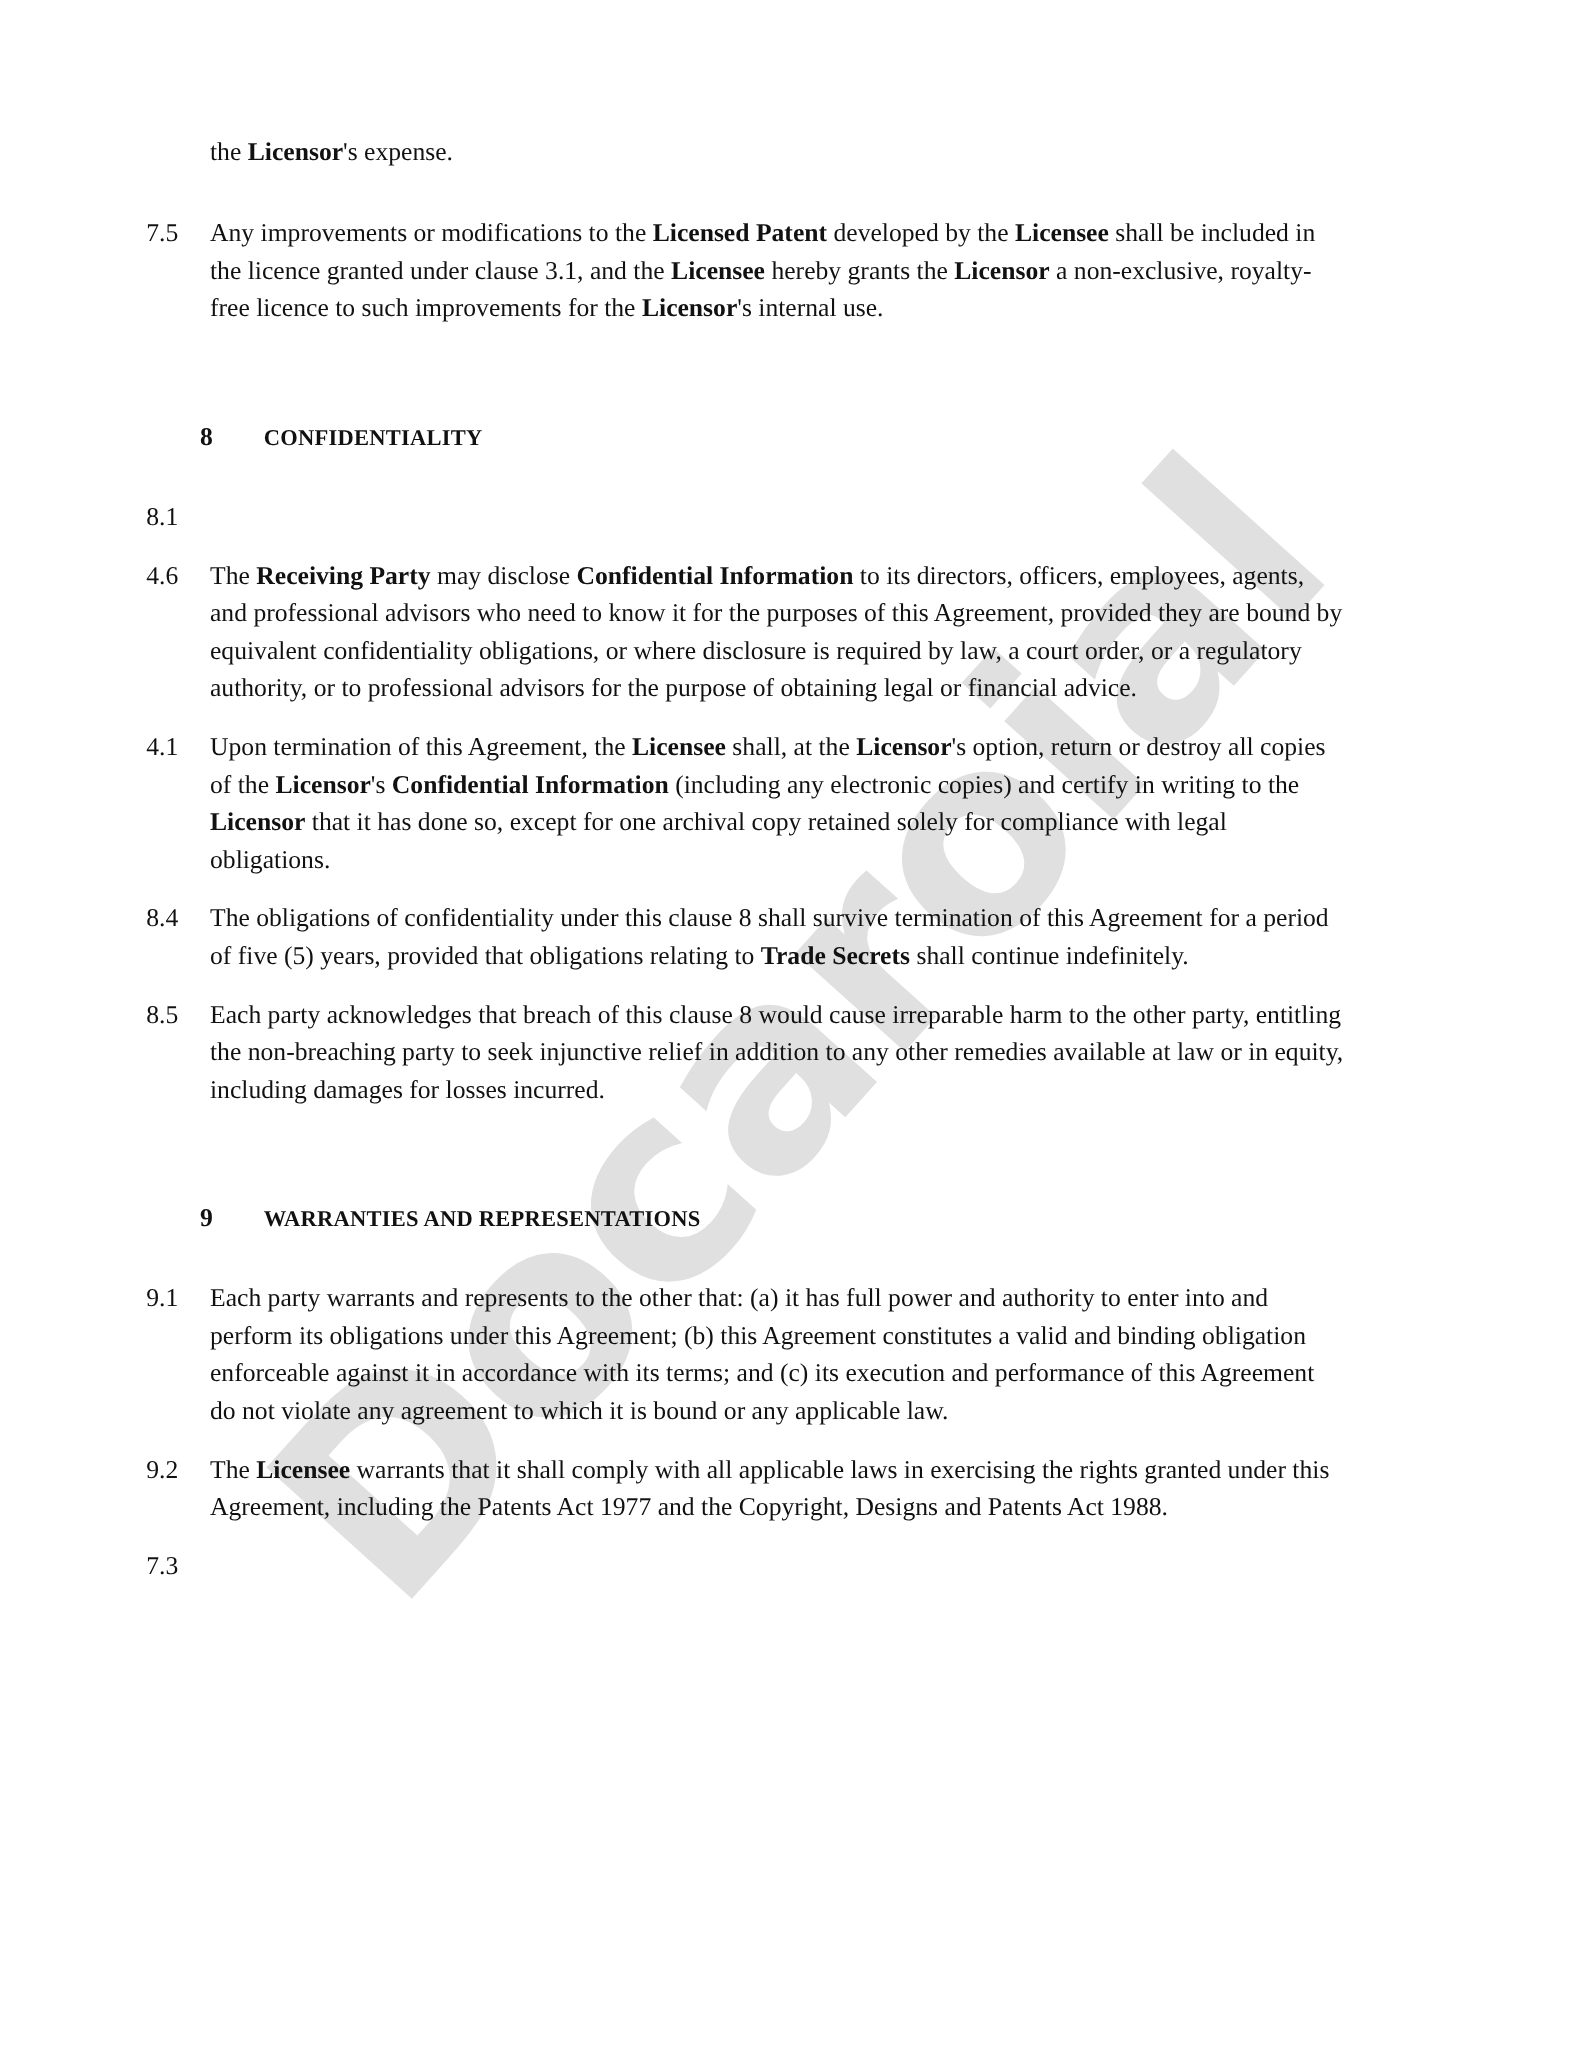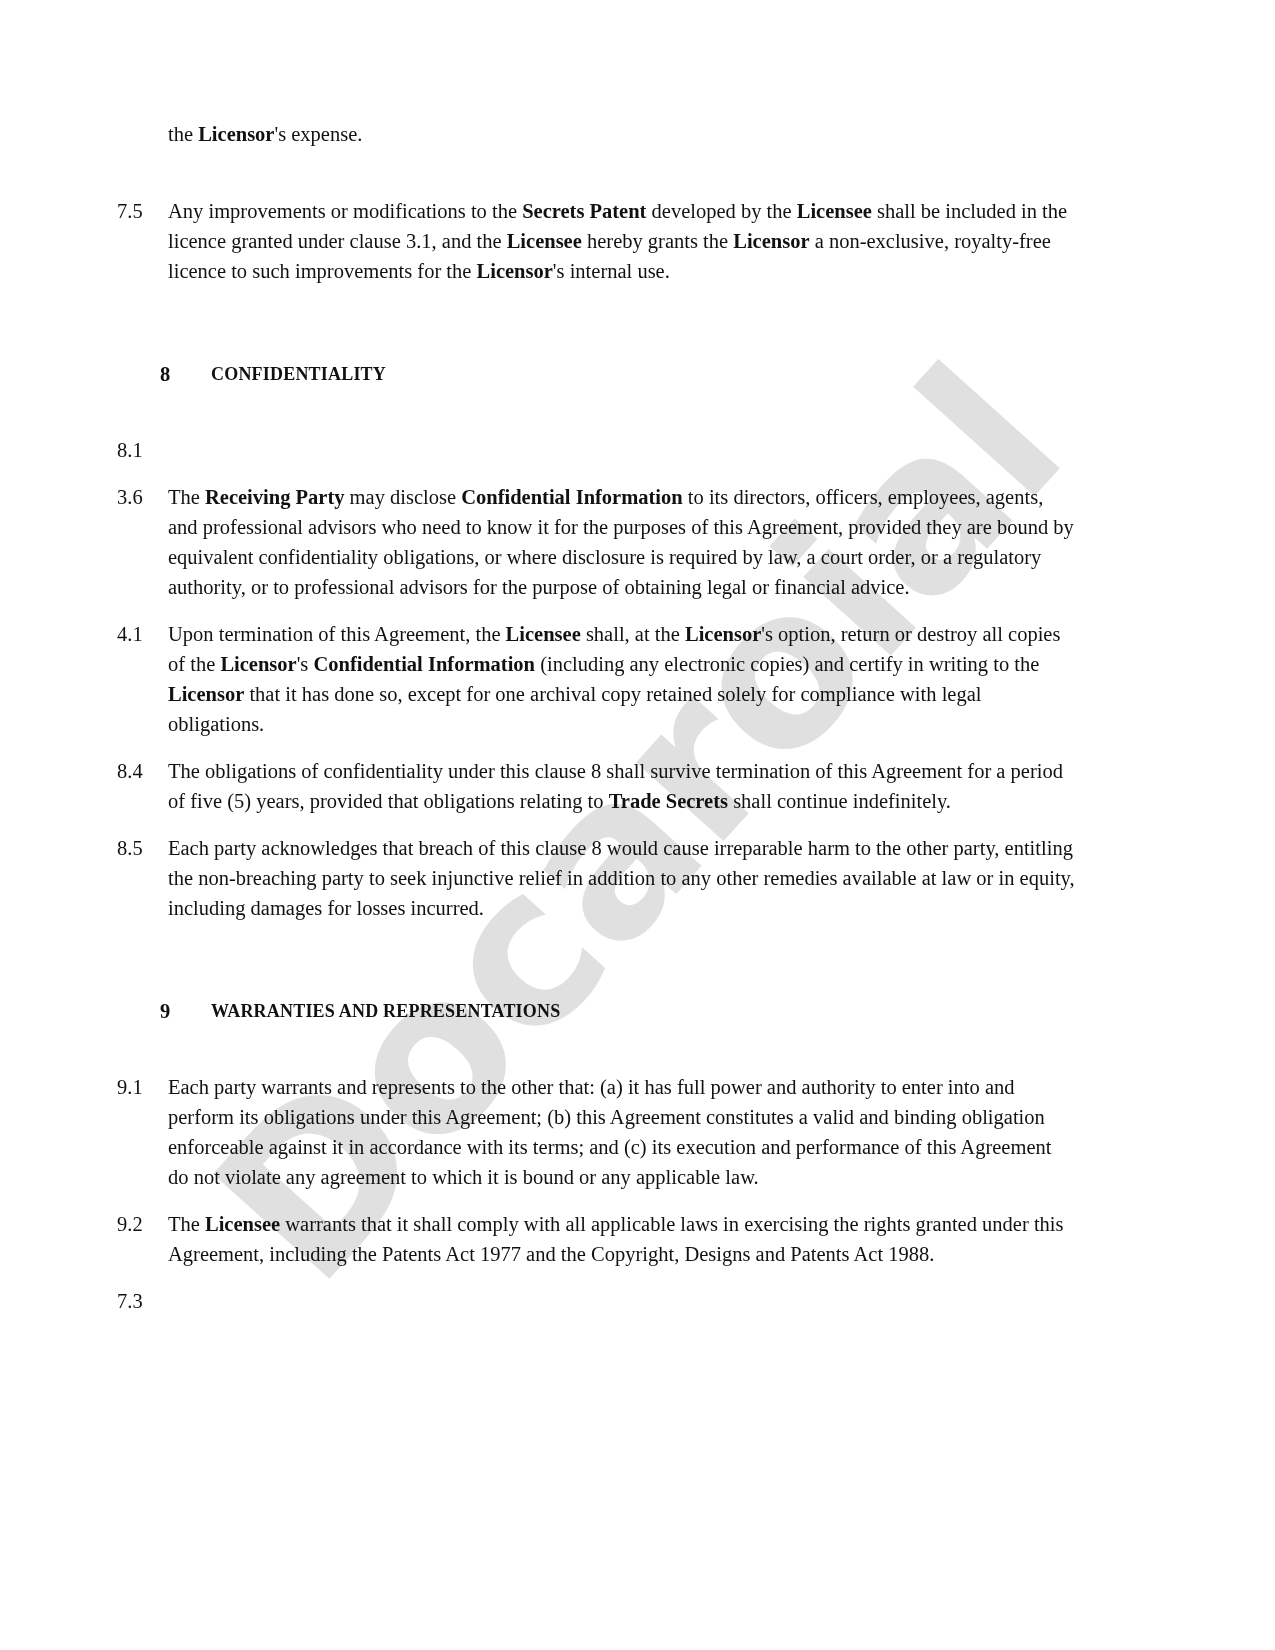--- a/index.html
+++ b/index.html
@@ -47,21 +47,21 @@
   
   .content {
     position: relative;
     z-index: 2;
     padding: 0;
   }
 
   .clause-row {
     display: flex;
     align-items: flex-start;
-    margin: 16px 0 17px 0;
+    margin: 4px 0 17px 0;
   }
   .clause-num {
     width: 51px;
     flex: 0 0 51px;
     padding-left: 117px;
     box-sizing: content-box;
     font-size: 20.5px;
     line-height: 30px;
     color: #111111;
   }
@@ -124,38 +124,38 @@
       <div class="clause-num"></div>
       <div class="clause-body">
         <span>the </span><b>Licensor</b><span>'s expense.</span>
       </div>
     </div>
 
     <div class="spacer-sm"></div>
 
     <div class="clause-row">
       <div class="clause-num">7.5</div>
-      <div class="clause-body">Any improvements or modifications to the <b>Secrets Patent</b> developed by the <b>Licensee</b> shall be included in the licence granted under clause 3.1, and the <b>Licensee</b> hereby grants the <b>Licensor</b> a non-exclusive, royalty-free licence to such improvements for the <b>Licensor</b>'s internal use.</div>
+      <div class="clause-body">Any improvements or modifications to the <b>Licensed Patent</b> developed by the <b>Licensee</b> shall be included in the licence granted under clause 3.1, and the <b>Licensee</b> hereby grants the <b>Licensor</b> a non-exclusive, royalty-free licence to such improvements for the <b>Licensor</b>'s internal use.</div>
     </div>
 
     <div class="spacer-lg"></div>
 
     <div class="heading-row">
       <div class="heading-num">8</div>
       <div class="heading-text">CONFIDENTIALITY</div>
     </div>
 
     <div class="spacer-md"></div>
 
     <div class="clause-row">
       <div class="clause-num">8.1</div>
     </div>
 
     <div class="clause-row">
-      <div class="clause-num">3.6</div>
+      <div class="clause-num">4.6</div>
       <div class="clause-body">The <b>Receiving Party</b> may disclose <b>Confidential Information</b> to its directors, officers, employees, agents, and professional advisors who need to know it for the purposes of this Agreement, provided they are bound by equivalent confidentiality obligations, or where disclosure is required by law, a court order, or a regulatory authority, or to professional advisors for the purpose of obtaining legal or financial advice.</div>
     </div>
 
     <div class="clause-row">
       <div class="clause-num">4.1</div>
       <div class="clause-body">Upon termination of this Agreement, the <b>Licensee</b> shall, at the <b>Licensor</b>'s option, return or destroy all copies of the <b>Licensor</b>'s <b>Confidential Information</b> (including any electronic copies) and certify in writing to the <b>Licensor</b> that it has done so, except for one archival copy retained solely for compliance with legal obligations.</div>
     </div>
 
     <div class="clause-row">
       <div class="clause-num">8.4</div>

